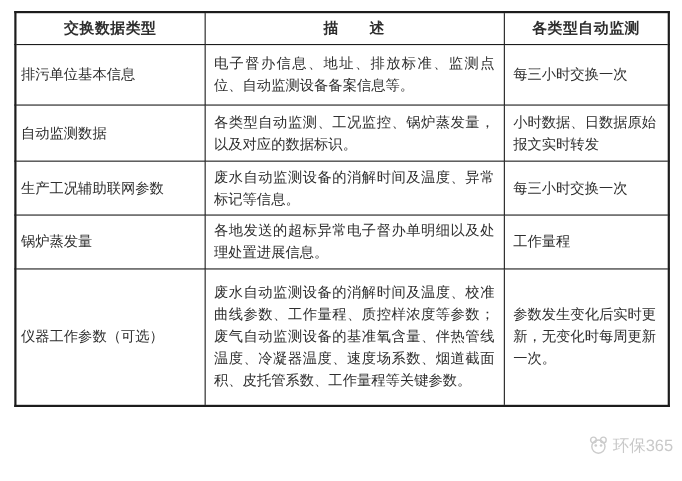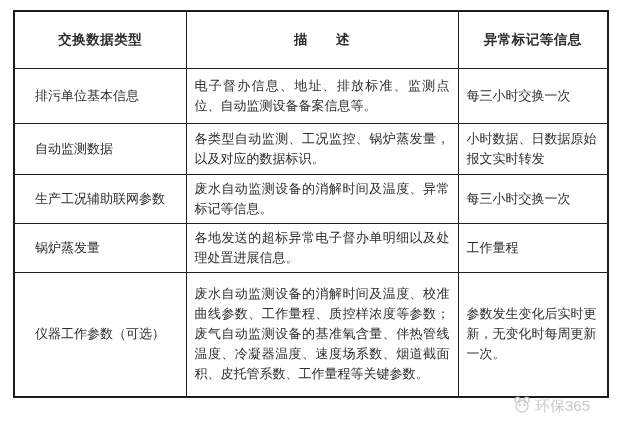--- a/index.html
+++ b/index.html
@@ -32,46 +32,46 @@
   .data-table th, .data-table td {
     border: 1px solid #1c1c1c;
     vertical-align: middle;
     overflow: hidden;
   }
   .data-table th {
     font-size: 13.5px;
     font-weight: bold;
     text-align: center;
     height: 28px;
-    padding: 14px 4px;
+    padding: 0 4px;
     letter-spacing: 0.5px;
   }
   .data-table td {
     font-size: 13px;
     line-height: 20px;
     padding: 4px 8px;
   }
   .col-type  { width: 172px; }
   .col-desc  { width: 272px; }
   .col-freq  { width: 150px; }
-  td.cell-type { padding-left: 20px; }
+  td.cell-type { padding-left: 4px; }
   td.cell-desc { text-align: justify; text-justify: inter-ideograph; }
   td.cell-freq { padding-left: 8px; margin-left: 40px; }
   tr.r-basic    { height: 55px; }
   tr.r-auto     { height: 51px; }
   tr.r-prod     { height: 51px; }
   tr.r-selfmark { height: 49px; }
   tr.r-esupv    { height: 49px; }
   tr.r-instr    { height: 124px; }
   .watermark {
     position: absolute;
     top: 396px;
-    right: 30px;
+    right: 8px;
     display: flex;
-    align-items: center;
+    align-items: flex-start;
     gap: 3px;
     color: #c9c9c9;
     font-size: 15px;
     font-family: "Liberation Sans", sans-serif;
     user-select: none;
   }
   .watermark .wm-icon { display: inline-block; }
 </style>
 </head>
 <body>
@@ -81,21 +81,21 @@
   <table class="data-table">
     <colgroup>
       <col class="col-type">
       <col class="col-desc">
       <col class="col-freq">
     </colgroup>
     <thead>
       <tr class="header-row">
         <th>交换数据类型</th>
         <th>描　　述</th>
-        <th>异常标记等信息</th>
+        <th>各类型自动监测</th>
       </tr>
     </thead>
     <tbody>
       <tr class="r-basic">
         <td class="cell-type">排污单位基本信息</td>
         <td class="cell-desc">电子督办信息、地址、排放标准、监测点位、自动监测设备备案信息等。</td>
         <td class="cell-freq">每三小时交换一次</td>
       </tr>
       <tr class="r-auto">
         <td class="cell-type">自动监测数据</td>

